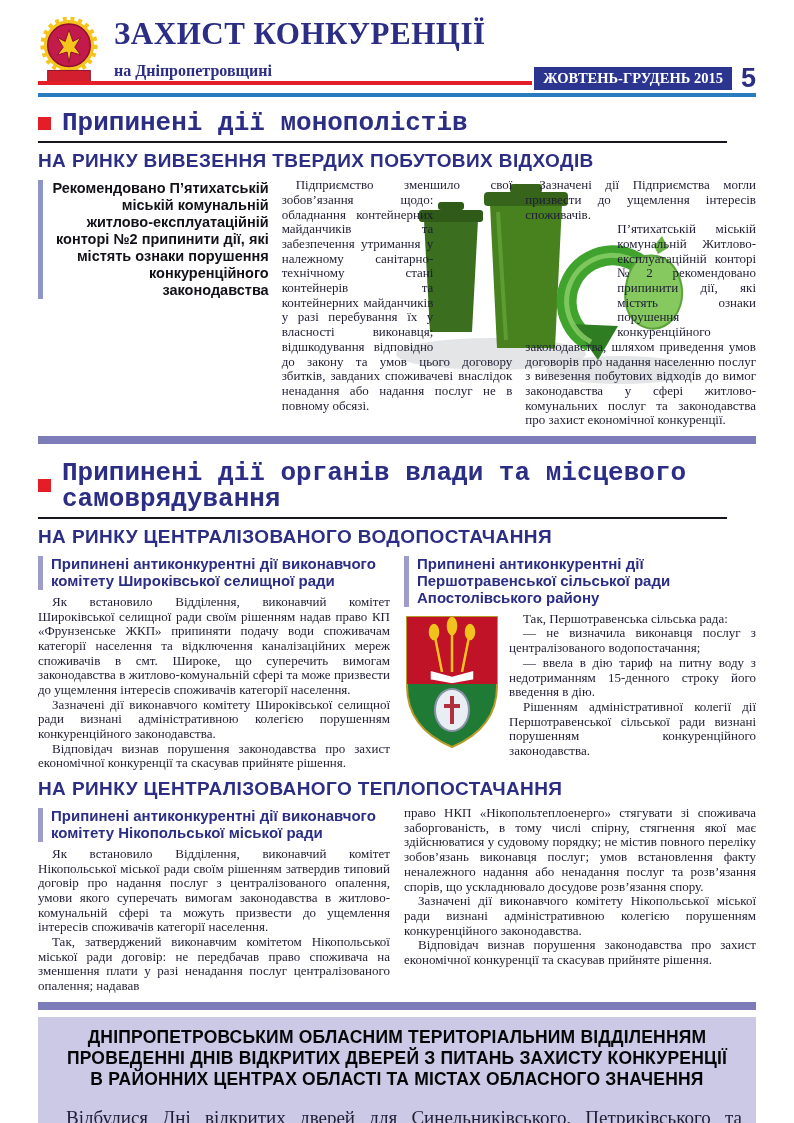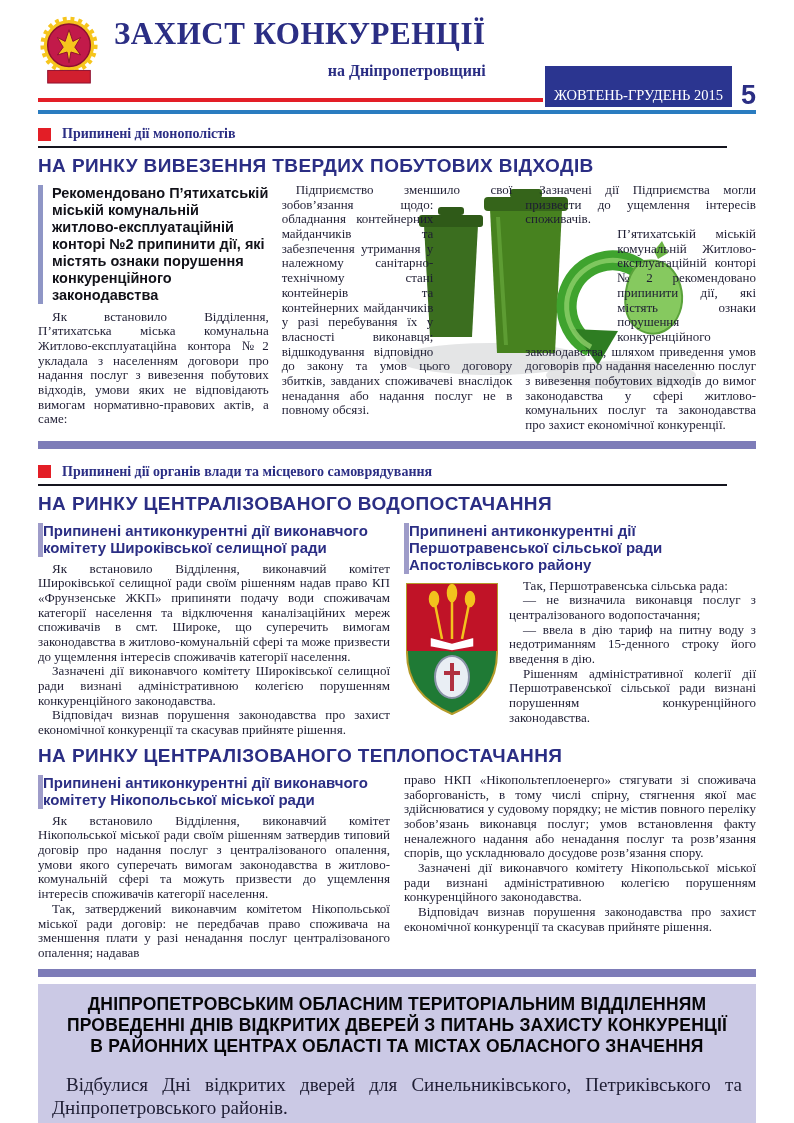--- a/index.html
+++ b/index.html
@@ -7,69 +7,69 @@
   .page {
     width:794px; height:1123px; background:#ffffff; margin:0 auto;
     position:relative; overflow:hidden;
     font-family:"Liberation Serif", serif; color:#1e1d33;
   }
   .content { padding:14px 38px 0 38px; }
 
   
   .masthead-top { display:flex; align-items:flex-start; gap:14px; height:66px; }
   .logo-wrap { width:62px; height:74px; flex:0 0 62px; margin-top:2px; }
-  .title-block { padding-top:4px;text-align:right; }
+  .title-block { padding-top:4px; }
   .nl-title {
     font-family:"Liberation Serif", serif; font-weight:bold;
     color:#2b2e84; font-size:31px; line-height:1; letter-spacing:.5px;
   }
   .nl-subtitle {
     font-family:"Liberation Serif", serif; font-weight:bold;
     color:#2b2e84; font-size:16px; margin-top:13px;
   }
   .rule-row { display:flex; align-items:flex-end; margin-top:-14px; }
   .red-rule { flex:1; height:4px; background:#e31e26; margin-bottom:5px; }
   .issue-badge {
     background:#2b3590; color:#fff; font-family:"Liberation Serif", serif;
-    font-weight:normal; font-size:14.5px; padding:21px 9px 3px 9px; margin-left:2px;
+    font-weight:bold; font-size:14.5px; padding:3px 9px 3px 9px; margin-left:2px;
     white-space:nowrap;
   }
   .page-num {
     color:#2b2e84; font-family:"Liberation Sans", sans-serif; font-weight:bold;
     font-size:27px; line-height:.9; margin-left:9px;
   }
   .blue-rule { height:4px; background:#2a7cc0; margin-top:3px; }
 
   
   .sec-head {
     display:flex; align-items:center; gap:11px;
     border-bottom:2px solid #15151f; padding:9px 0 5px 0; margin:4px 0 6px 0;
     width:96%;
   }
   .sq { width:13px; height:13px; background:#e31e26; flex:0 0 13px; }
   .sec-title {
-    font-family:Liberation Serif, serif; font-weight:bold;
-    color:#2b2e84; font-size:14px; line-height:1;
+    font-family:Liberation Mono, monospace; font-weight:bold;
+    color:#2b2e84; font-size:26px; line-height:1;
   }
   .banner {
     font-family:"Liberation Sans", sans-serif; font-weight:bold;
     color:#2b2e84; font-size:19px; letter-spacing:.4px;
     margin:7px 0 6px 0;
   }
 
   
   p.body { margin:0; font-size:13px; line-height:1.13; text-align:justify; text-indent:14px; }
   p.body.noindent { text-indent:0; }
   .lead {
     border-left:5px solid #8f96c6; padding-left:9px; margin:2px 0 6px 0;
     font-family:"Liberation Sans", sans-serif; font-weight:bold;
-    font-size:14.5px; line-height:1.17; color:#121219;
+    font-size:14.5px; line-height:1.17; color:#121219;text-align:right;
   }
   .subhead {
-    border-left:5px solid #9e9cc9; padding-left:0; margin:2px 0 5px 0;
+    border-left:5px solid #9e9cc9; padding-left:8px; margin:2px 0 5px 0;
     font-family:"Liberation Sans", sans-serif; font-weight:bold;
     font-size:15px; line-height:1.13; color:#2b2e84;
   }
 
   
   .cols3 { display:flex; gap:13px; position:relative; min-height:218px; }
   .cols3 .col { flex:1 1 0; position:relative; z-index:2; }
   .cols2 { display:flex; gap:14px; }
   .cols2 .col { flex:1 1 0; }
 
@@ -151,21 +151,20 @@
             <path d="M205 160 A46 46 0 1 1 272 112" fill="none" stroke="#8fd06a" stroke-width="5" opacity=".8"></path>
           </g>
 
           <path d="M258 74 q24 -4 34 18 q10 24 -4 44 q-16 18 -36 6 q-16 -12 -12 -38 q4 -24 18 -30 Z" fill="#86c95f" stroke="#5aa23a" stroke-width="2"></path>
           <path d="M268 64 l8 -10 l6 12 l-10 6 Z" fill="#6ab343"></path>
         </svg>
       </div>
 
       <div class="col">
         <div class="lead">Рекомендовано П’ятихатській міській комунальній житлово-експлуатаційній конторі №2 припинити дії, які містять ознаки порушення конкуренційного законодавства</div>
-        <p class="body">Як встановило Відділення, П’ятихатська міська комунальна Житлово-експлуатаційна контора №2 укладала з населенням договори про надання послуг з вивезення побутових відходів, умови яких не відповідають вимогам нормативно-правових актів, а саме:</p>
       </div>
 
       <div class="col">
         <p class="body">
           <span>Підприємство зменшило свої зобов’язання щодо:</span>
           <span class="spacer-r"></span>
           <span>обладнання контейнерних майданчиків та забезпечення утримання у належному санітарно-технічному стані контейнерів та контейнерних майданчиків у разі перебування їх у власності виконавця; відшкодування відповідно до закону та умов цього договору збитків, завданих споживачеві внаслідок ненадання або надання послуг не в повному обсязі.</span>
         </p>
       </div>
 

